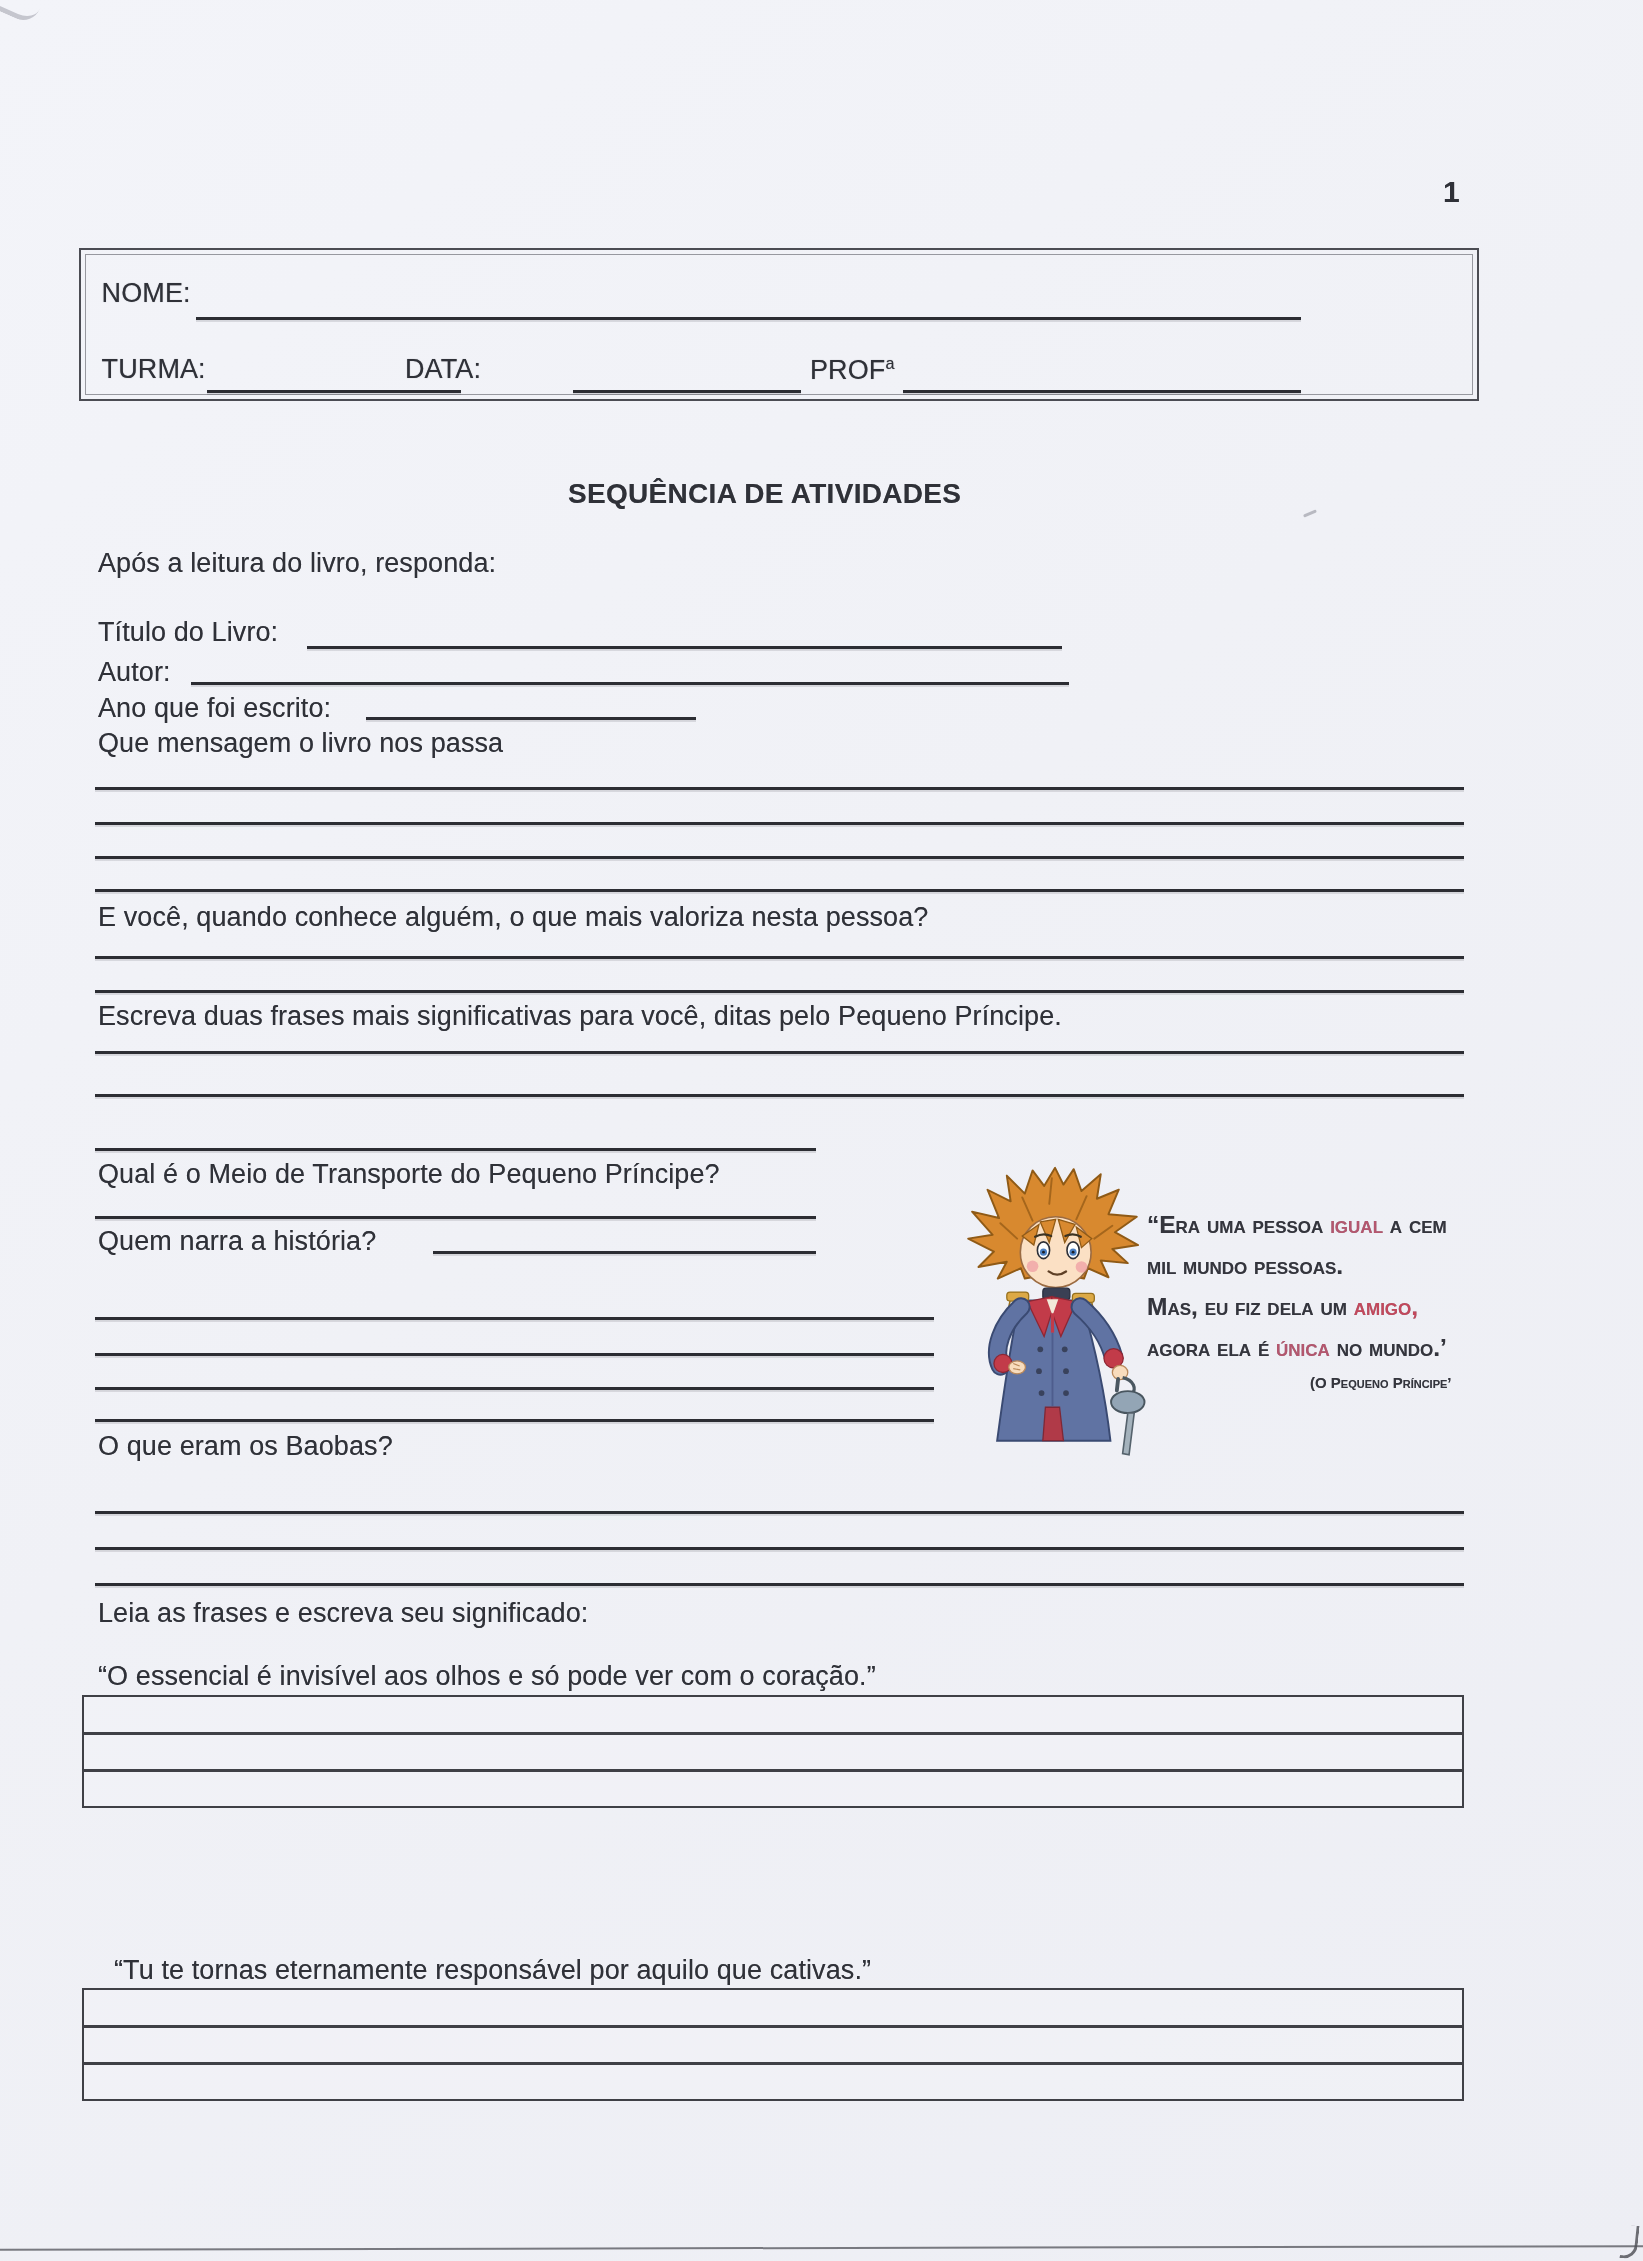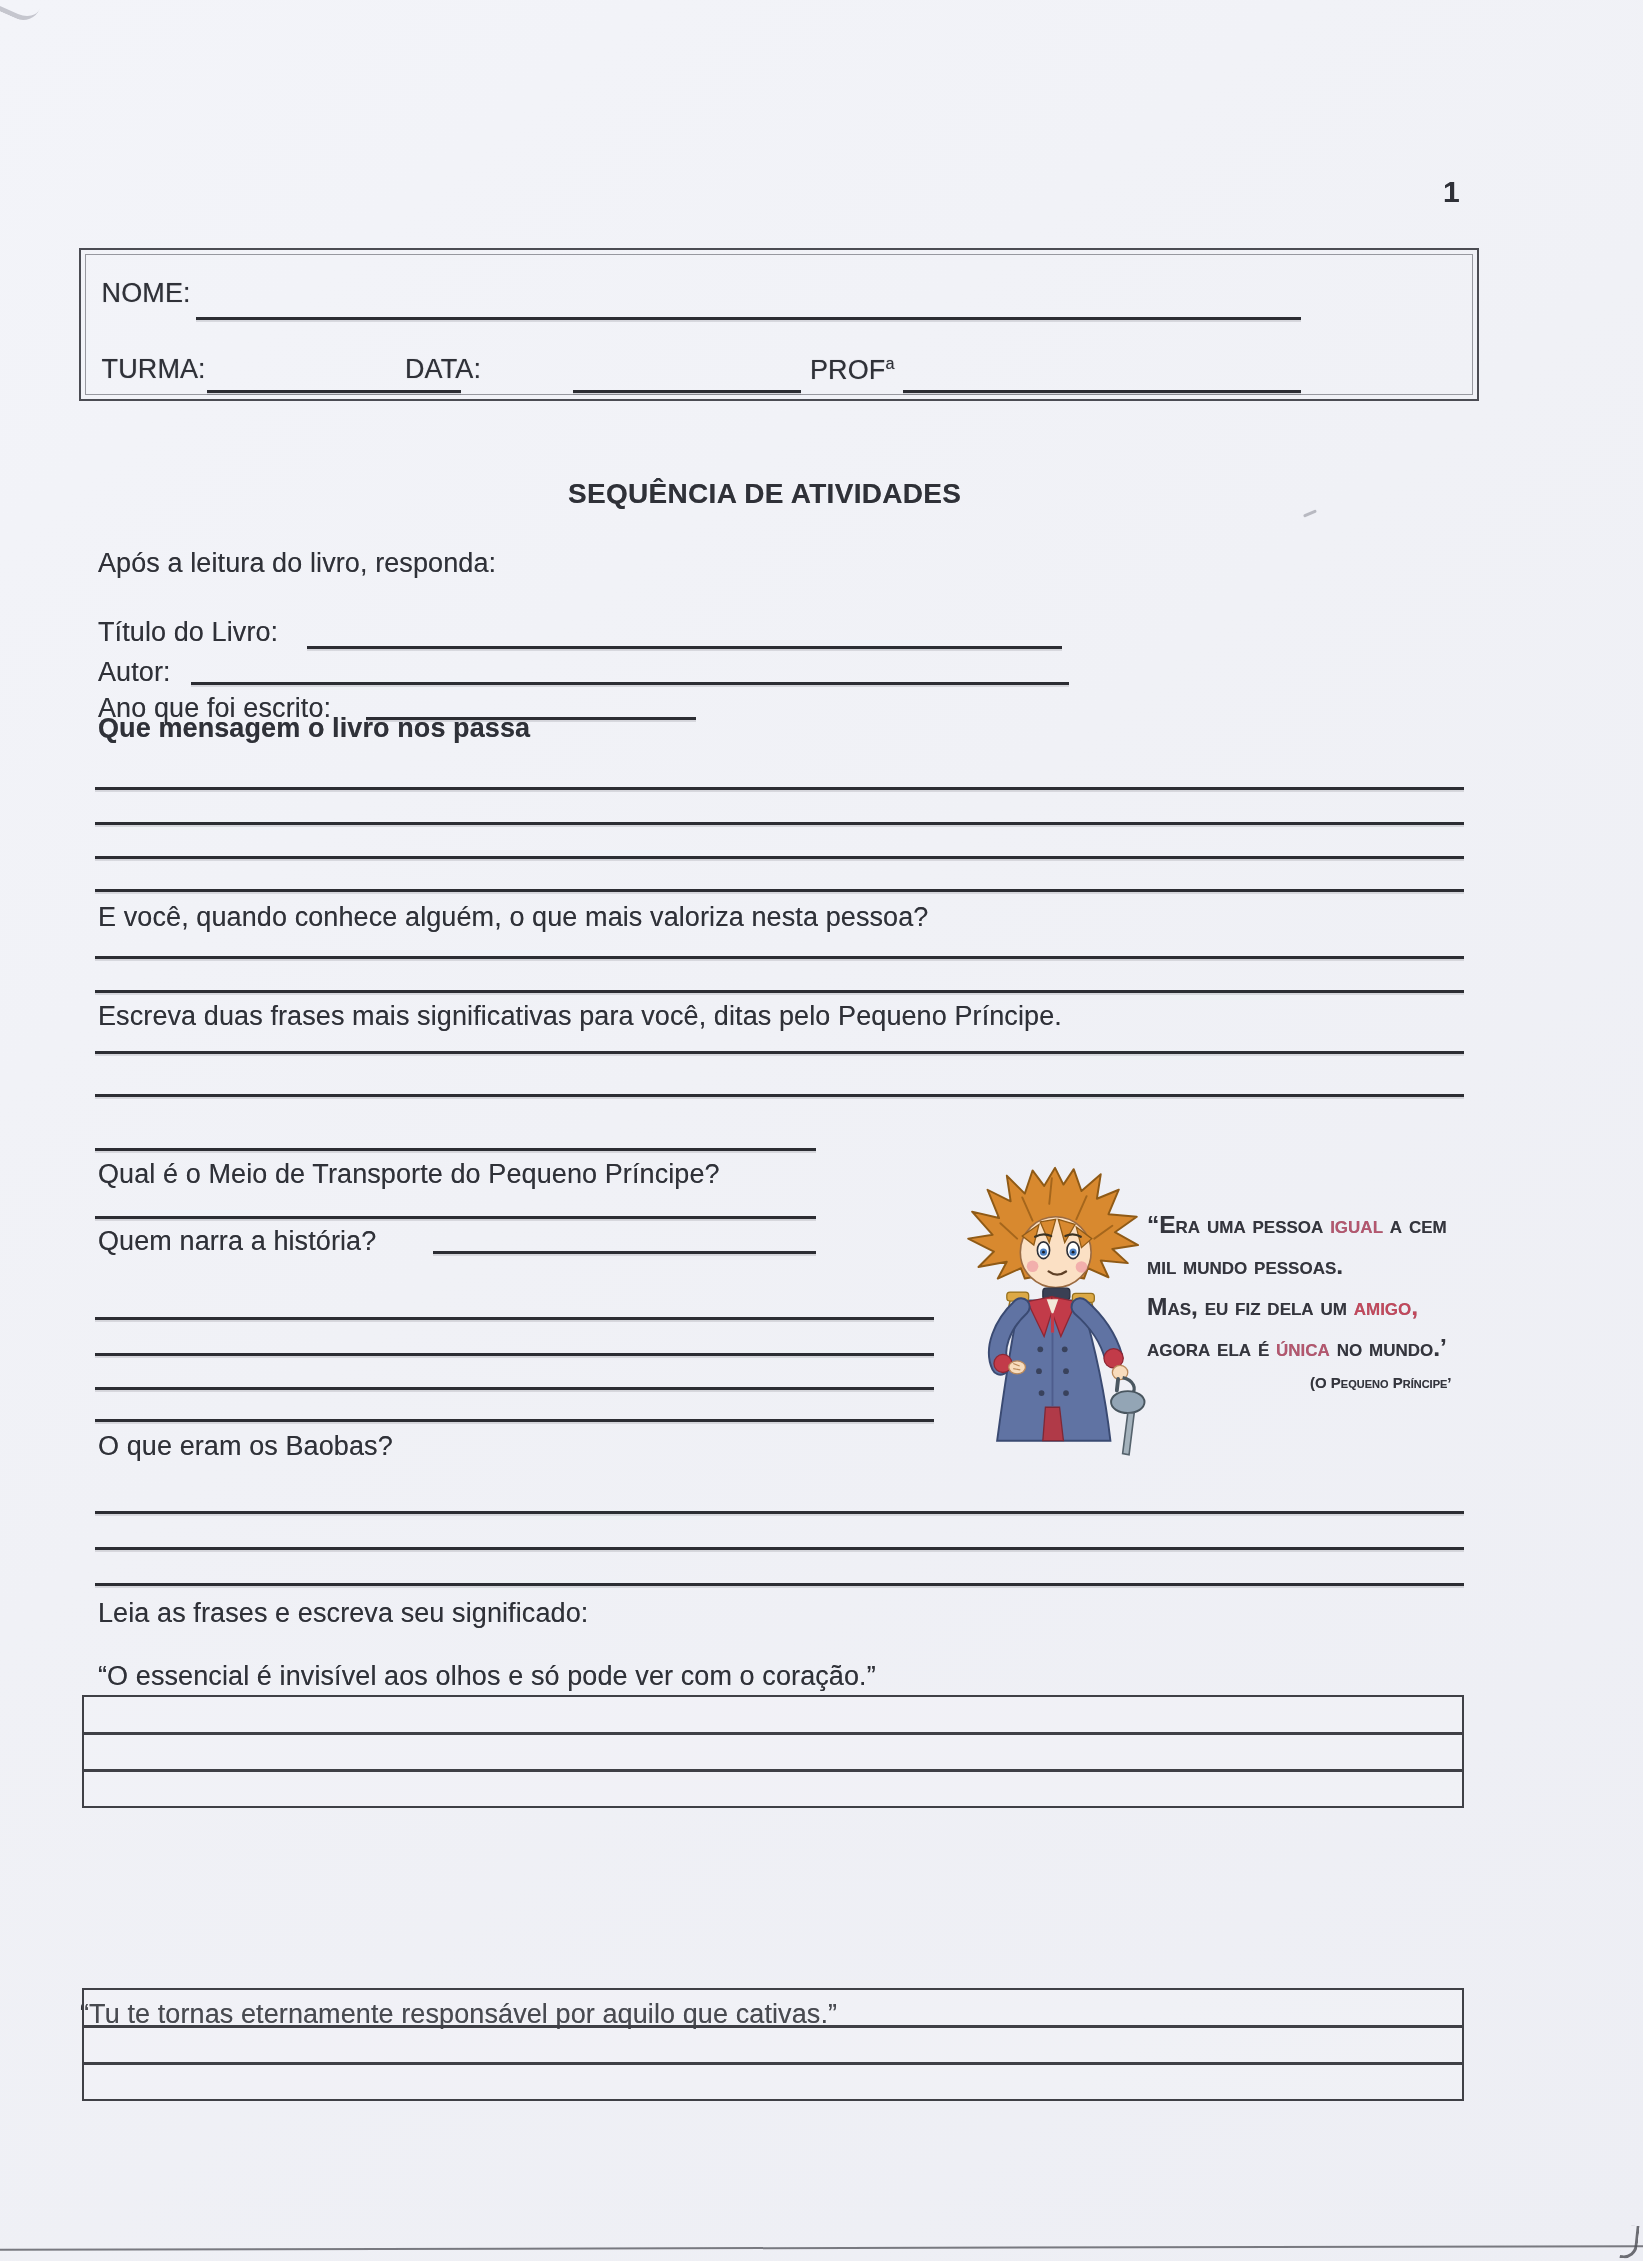--- a/index.html
+++ b/index.html
@@ -102,21 +102,21 @@
 
   <div class="txt" style="left:98px;top:617px;">Título do Livro:</div>
   <div class="rule" style="left:307px;top:646px;width:755px;"></div>
 
   <div class="txt" style="left:98px;top:657px;">Autor:</div>
   <div class="rule" style="left:191px;top:682px;width:878px;"></div>
 
   <div class="txt" style="left:98px;top:693px;">Ano que foi escrito:</div>
   <div class="rule" style="left:366px;top:717px;width:330px;"></div>
 
-  <div class="txt" style="left:98px;top:713px;font-weight:bold;">Que mensagem o livro nos passa</div>
+  <div class="txt" style="left:98px;top:728px;">Que mensagem o livro nos passa</div>
 
   <div class="rule" style="left:95px;top:787px;width:1369px;"></div>
   <div class="rule" style="left:95px;top:822px;width:1369px;"></div>
   <div class="rule" style="left:95px;top:856px;width:1369px;"></div>
   <div class="rule" style="left:95px;top:889px;width:1369px;"></div>
 
   <div class="txt" style="left:98px;top:902px;">E você, quando conhece alguém, o que mais valoriza nesta pessoa?</div>
   <div class="rule" style="left:95px;top:956px;width:1369px;"></div>
   <div class="rule" style="left:95px;top:990px;width:1369px;"></div>
 
@@ -224,21 +224,21 @@
   <div class="rule" style="left:95px;top:1583px;width:1369px;"></div>
 
   <div class="txt" style="left:98px;top:1661px;">“O essencial é invisível aos olhos e só pode ver com o coração.”</div>
 
   <div class="txt" style="left:98px;top:1598px;">Leia as frases e escreva seu significado:</div>
   <div class="abox" style="top:1695px;">
     <div class="rowline" style="top:35px;"></div>
     <div class="rowline" style="top:72px;"></div>
   </div>
 
-  <div class="txt" style="left:80px;top:1955px;margin-top:44px;">“Tu te tornas eternamente responsável por aquilo que cativas.”</div>
+  <div class="txt" style="left:114px;top:1955px;">“Tu te tornas eternamente responsável por aquilo que cativas.”</div>
   <div class="abox" style="top:1988px;">
     <div class="rowline" style="top:35px;"></div>
     <div class="rowline" style="top:72px;"></div>
   </div>
 
   <div class="dash-artifact"></div>
   <div class="scanline"></div>
   <div class="blob-artifact"></div>
 
 </div>

